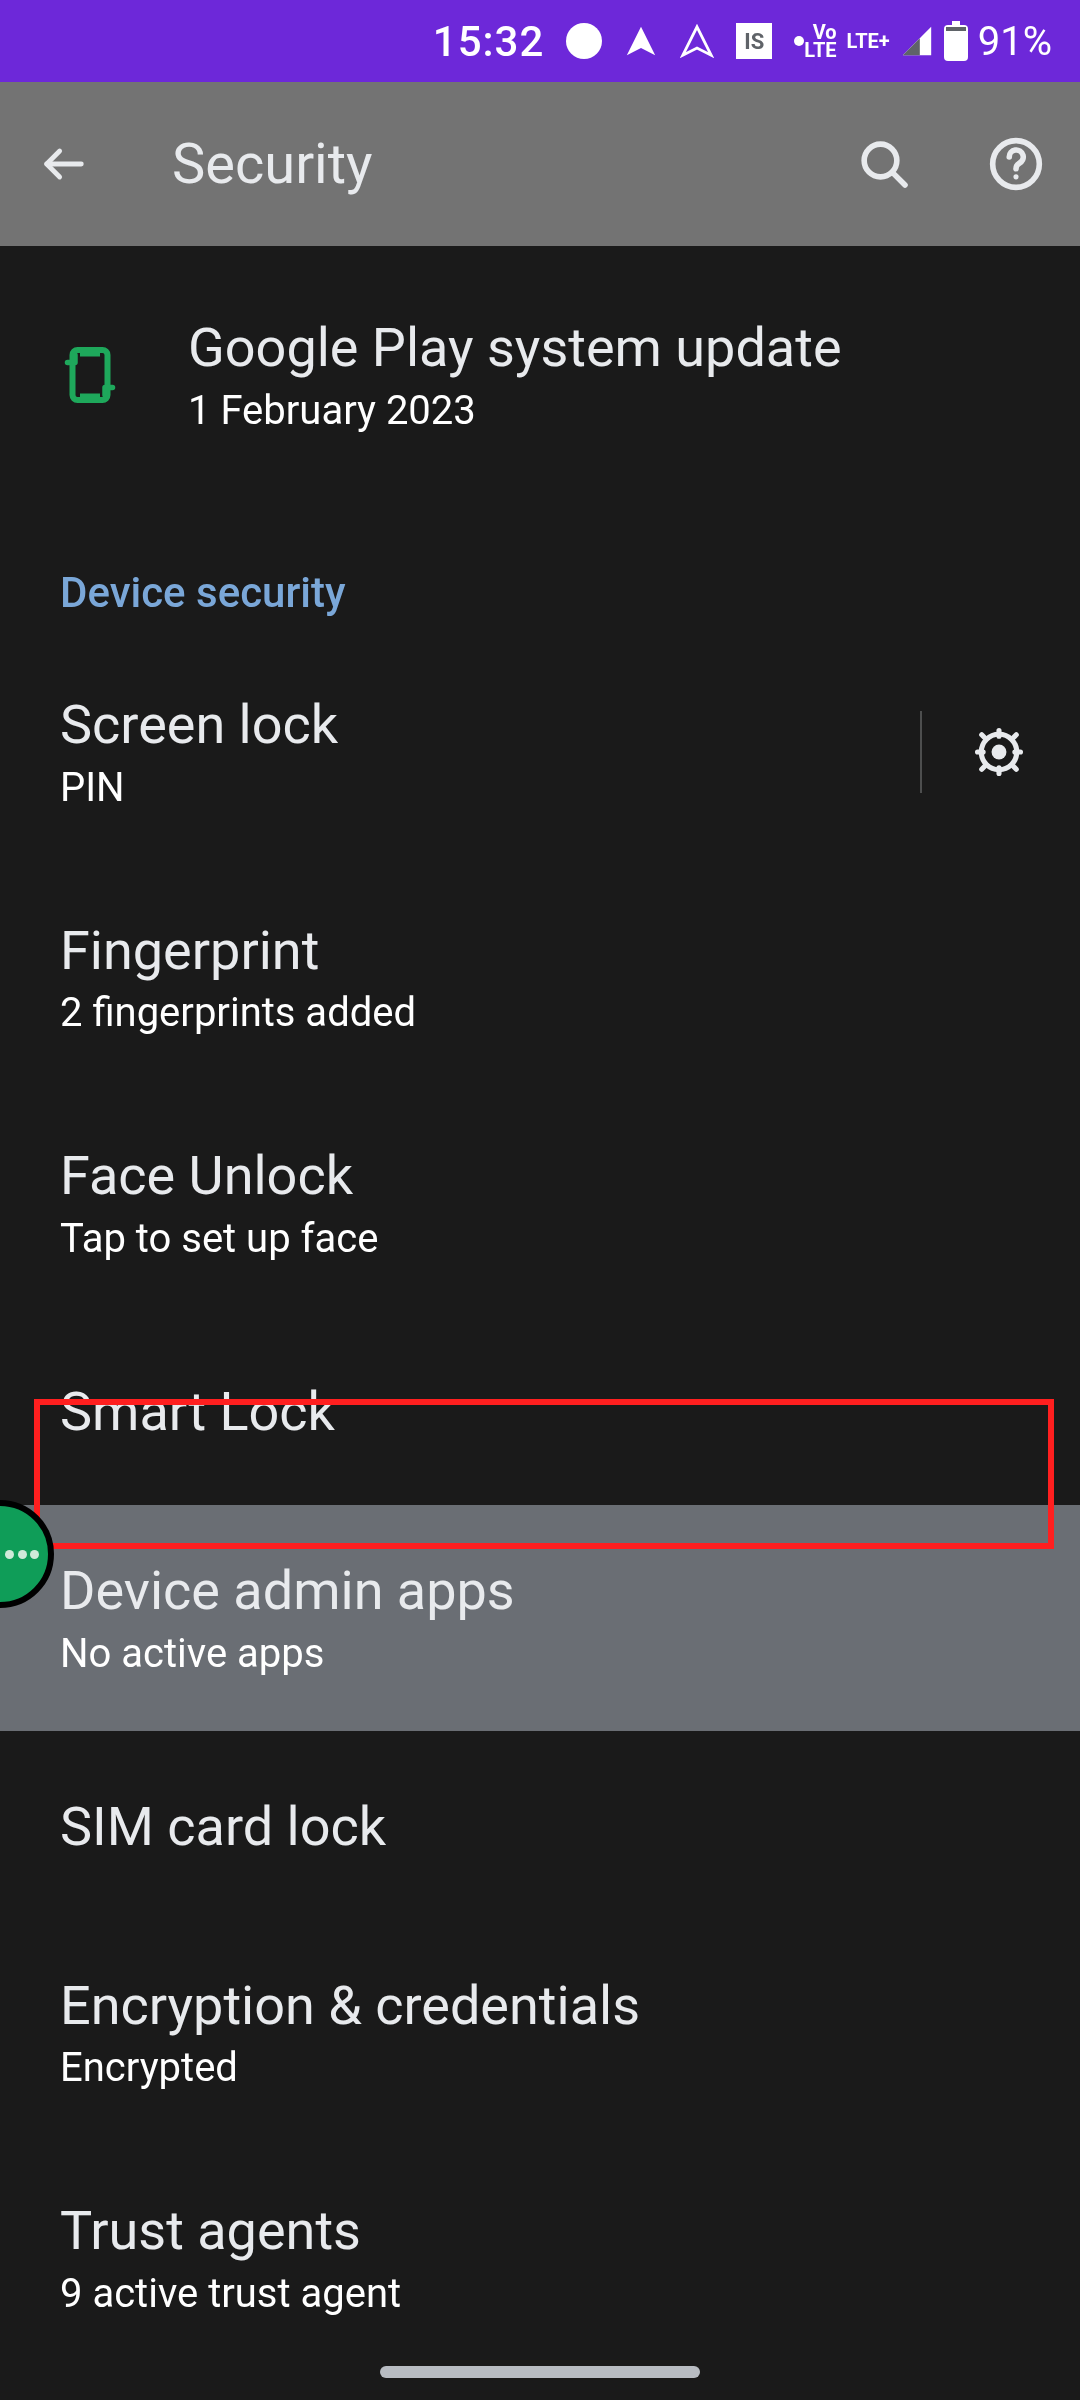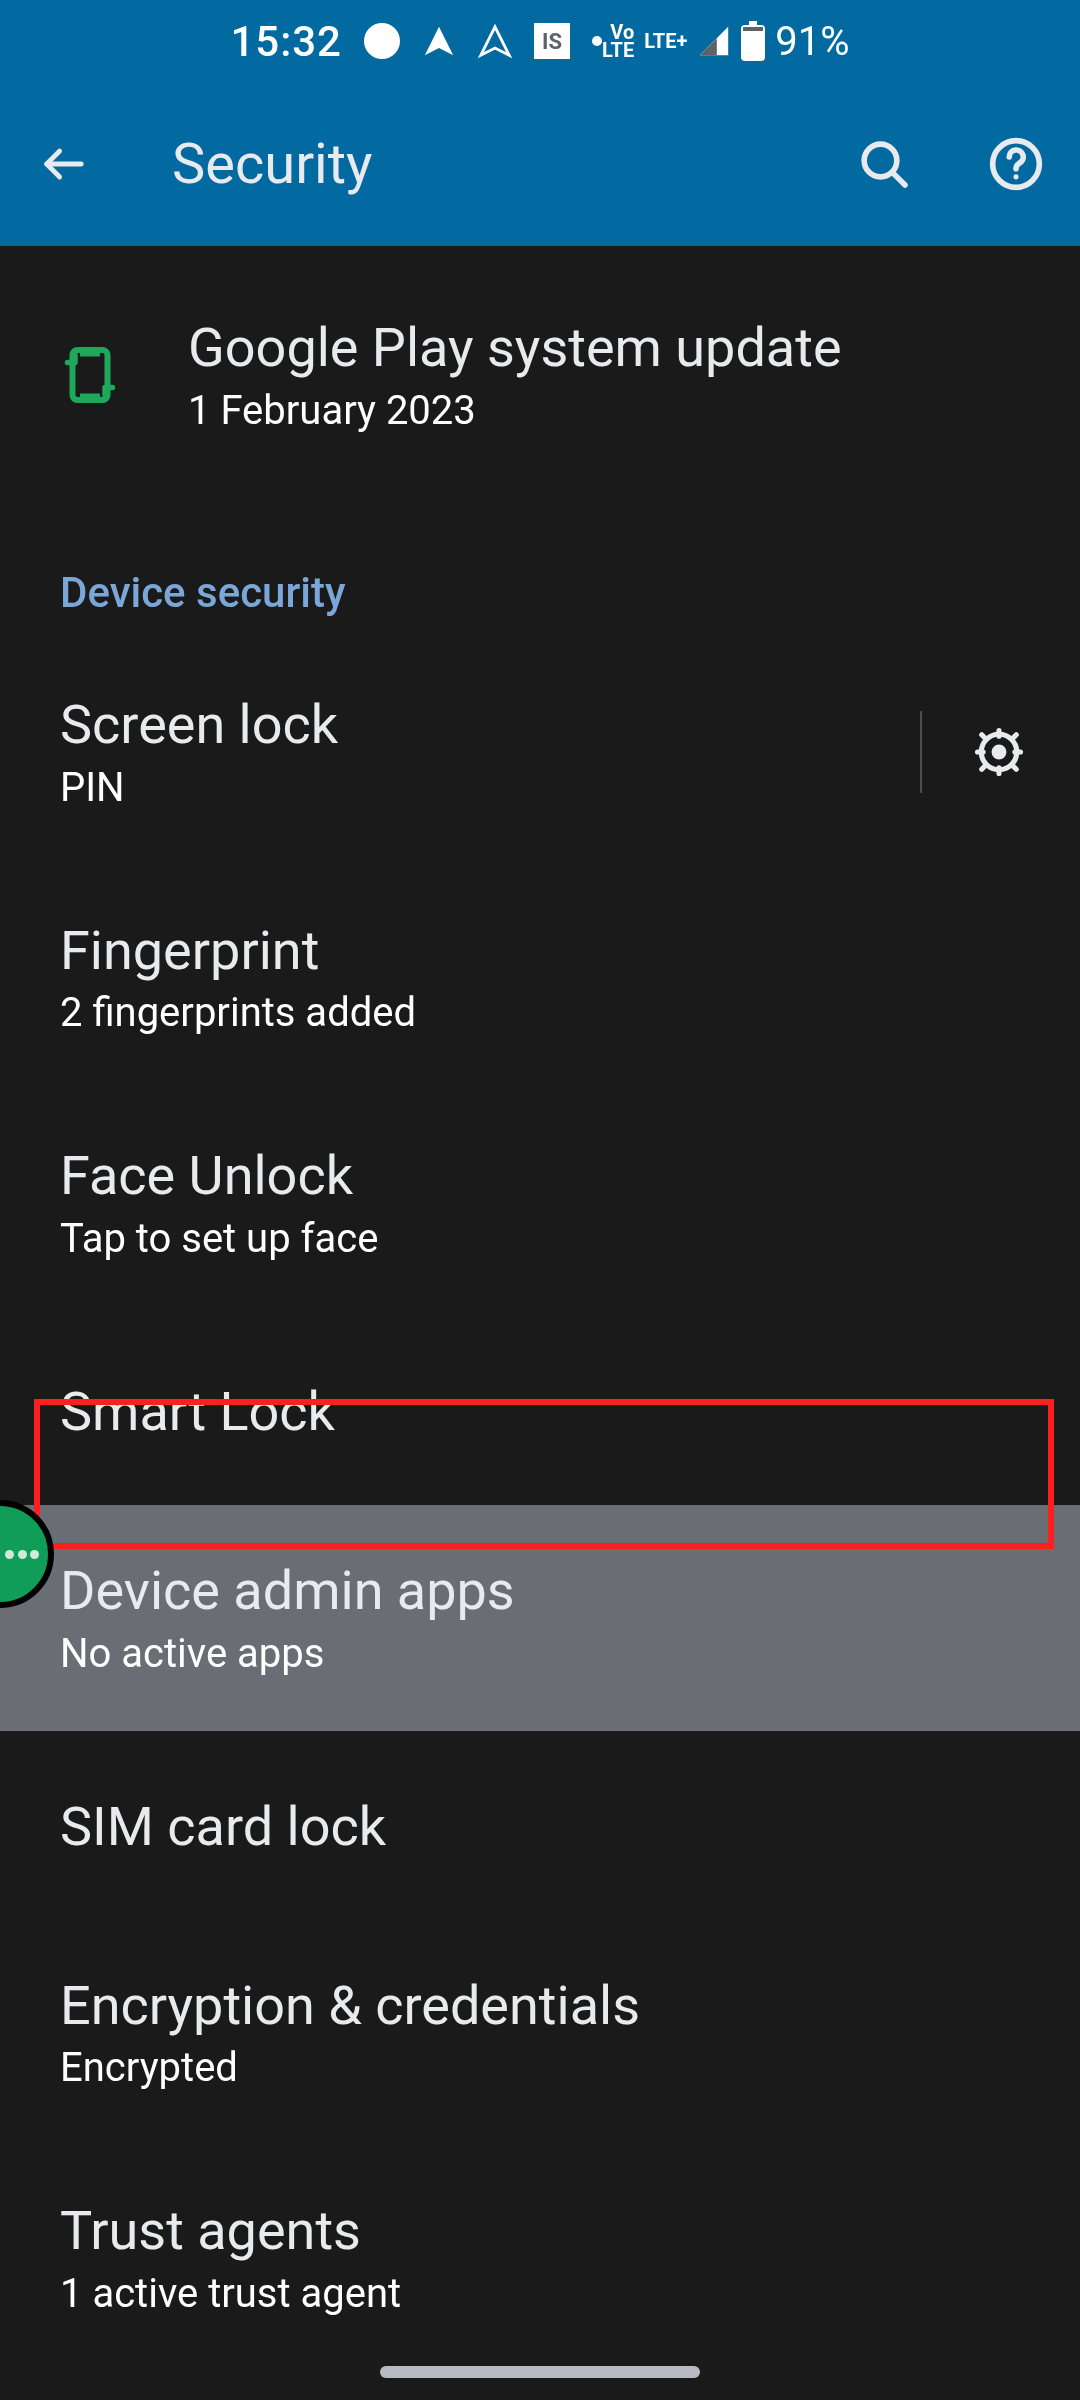--- a/index.html
+++ b/index.html
@@ -8,44 +8,44 @@
     height: 2400px;
     background: #1a1a1a;
     font-family: Roboto, "Segoe UI", Arial, sans-serif;
     color: #e8eaed;
     overflow: hidden;
     position: relative;
   }
   
   .status-bar {
     height: 82px;
-    background: #0369a1;
-    display: flex;
-    align-items: center;
-    justify-content: center;
+    background: #6d28d9;
+    display: flex;
+    align-items: center;
+    justify-content: flex-end;
     padding: 0 28px;
     font-size: 40px;
     color: #ffffff;
   }
   .status-left { display: flex; align-items: center; gap: 22px; }
   .status-right { display: flex; align-items: center; gap: 10px; font-size: 34px;}
   .status-time { font-size: 42px; font-weight: 500; letter-spacing: 1px; }
   .status-circle {
     width: 36px; height: 36px; border-radius: 50%; background: #fff;
   }
   .status-dot {
     width: 10px; height: 10px; border-radius: 50%; background: #fff;
   }
   .status-lte { font-size: 20px; line-height: 18px; font-weight: 700; text-align: right; }
   .status-battery-text { font-size: 40px; font-weight: 400; }
 
   
   .app-bar {
     height: 164px;
-    background: #0369a1;
+    background: #737373;
     display: flex;
     align-items: center;
     padding: 0 28px;
     gap: 36px;
   }
   .app-bar .title {
     flex: 1;
     font-size: 56px;
     font-weight: 400;
     color: #e8eaed;
@@ -294,21 +294,21 @@
   <div class="pref compact">
     <div class="texts">
       <div class="title-line">Encryption &amp; credentials</div>
       <div class="summary-line">Encrypted</div>
     </div>
   </div>
 
   <div class="pref compact">
     <div class="texts">
       <div class="title-line">Trust agents</div>
-      <div class="summary-line">1 active trust agent</div>
+      <div class="summary-line">9 active trust agent</div>
     </div>
   </div>
 
   <div class="pref compact">
     
   </div>
 
 </div>
 
 <div class="red-outline" style="top:1399px;height:150px;width:1020px;"></div>

